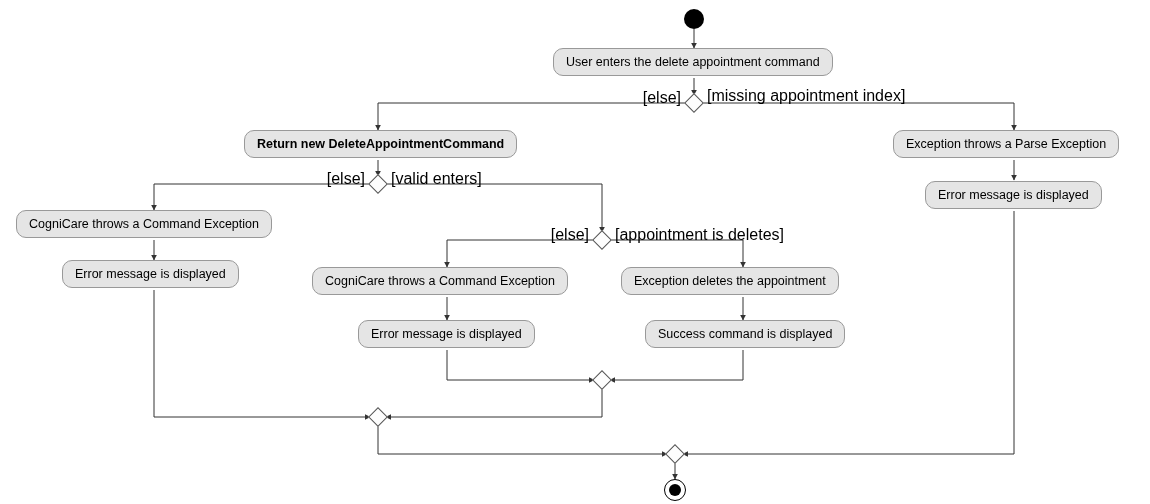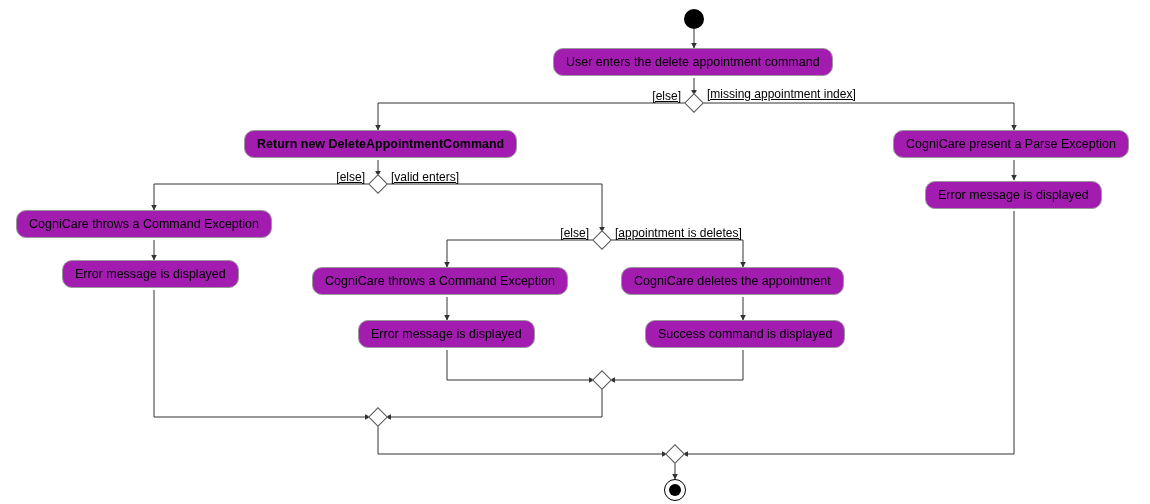--- a/index.html
+++ b/index.html
@@ -12,32 +12,31 @@
     font-size: 12.5px;
     position: relative;
   }
   svg {
     position: absolute;
     top: 0;
     left: 0;
   }
   .node {
     position: absolute;
-    background: #a21caf;
+    background: #e5e5e5;
     border: 1px solid #999;
     border-radius: 10px;
     padding: 6px 12px;
     white-space: nowrap;
     text-align: center;
   }
   .label {
     position: absolute;
-    font-size: 12px;
+    font-size: 16px;
     white-space: nowrap;
-    text-decoration: underline;
   }
   .diamond {
     position: absolute;
     width: 12px;
     height: 12px;
     border: 1px solid #555;
     background: #fdfdfd;
     transform: rotate(45deg);
   }
   .start-circle {
@@ -125,21 +124,21 @@
 
 <div class="diamond" style="left:687px; top:96px;"></div>
 <div class="label" style="right:469px; top:89px;">[else]</div>
 <div class="label" style="left:707px; top:87px;">[missing appointment index]</div>
 
 <div class="node" style="left:244px; top:130px;font-weight:bold;">
   <span>Return new DeleteAppointmentCommand</span>
 </div>
 
 <div class="node" style="left:893px; top:130px;">
-  <span>CogniCare present a Parse Exception</span>
+  <span>Exception throws a Parse Exception</span>
 </div>
 
 <div class="node" style="left:925px; top:181px;">
   <span>Error message is displayed</span>
 </div>
 
 <div class="diamond" style="left:371px; top:177px;"></div>
 <div class="label" style="right:785px; top:170px;">[else]</div>
 <div class="label" style="left:391px; top:170px;">[valid enters]</div>
 
@@ -157,21 +156,21 @@
 
 <div class="node" style="left:312px; top:267px;">
   <span>CogniCare throws a Command Exception</span>
 </div>
 
 <div class="node" style="left:358px; top:320px;">
   <span>Error message is displayed</span>
 </div>
 
 <div class="node" style="left:621px; top:267px;">
-  <span>CogniCare deletes the appointment</span>
+  <span>Exception deletes the appointment</span>
 </div>
 
 <div class="node" style="left:645px; top:320px;">
   <span>Success command is displayed</span>
 </div>
 
 <div class="diamond" style="left:595px; top:373px;"></div>
 
 <div class="diamond" style="left:371px; top:410px;"></div>
 

